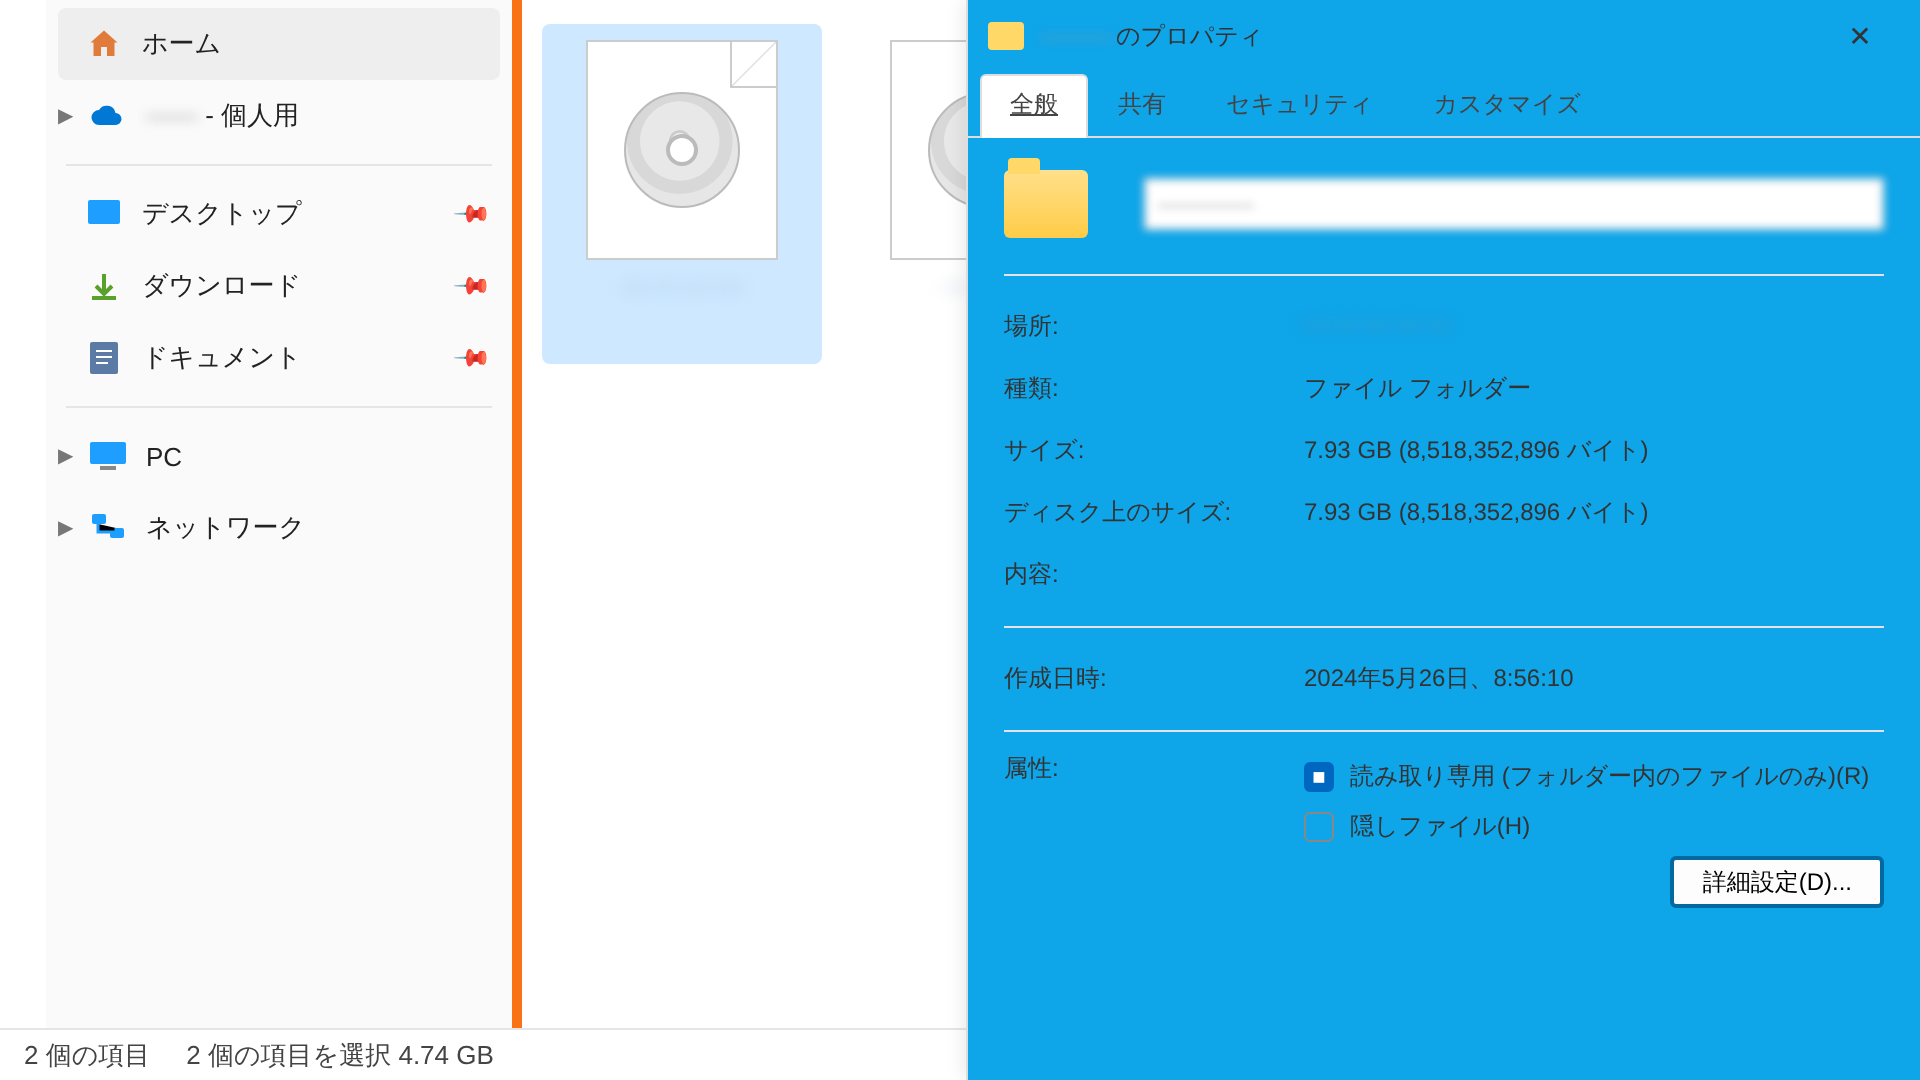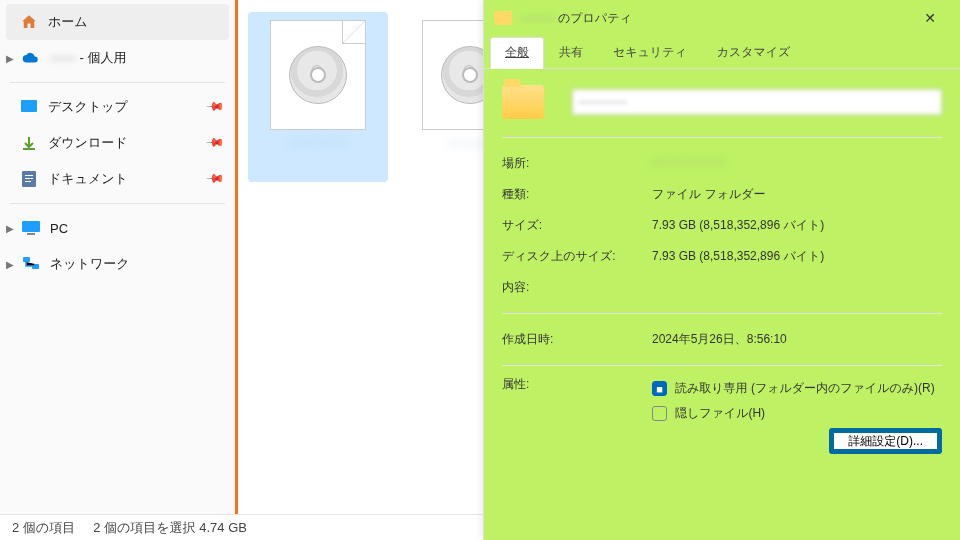--- a/index.html
+++ b/index.html
@@ -1,41 +1,41 @@
 <!DOCTYPE html>
 <html><head>
 <meta charset="utf-8">
 <style>
 * { margin: 0; padding: 0; box-sizing: border-box; font-family: "Yu Gothic UI", "Segoe UI", sans-serif; }
 body { width: 960px; height: 540px; background: #fff; overflow: hidden; position: relative; }
 
 .explorer { width: 960px; height: 540px; display: flex; flex-direction: column; }
 .explorer-body { flex: 1; display: flex; }
-.sidebar { width: 238px; background: #fafafa; border-right: 3px solid #f97316; padding-top: 4px; }
+.sidebar { width: 238px; background: #fafafa; border-right: 5px solid #f97316; padding-top: 4px; margin-left: 23px; }
 .sidebar-item { display: flex; align-items: center; height: 36px; padding: 0 10px 0 22px; font-size: 13px; color: #222; cursor: pointer; position: relative; }
 .sidebar-item.indent { padding-left: 20px; }
 .sidebar-item.active { background: #eeeeee; border-radius: 4px; margin: 0 6px; padding-left: 14px; }
 .sidebar-item .chev { position: absolute; left: 6px; color: #777; font-size: 10px; }
 .sidebar-item .ic { width: 18px; height: 18px; margin-right: 10px; display: flex; align-items: center; justify-content: center; }
 .pin { position: absolute; right: 12px; color: #999; font-size: 12px; transform: rotate(45deg); }
 .sidebar-sep { height: 1px; background: #e5e5e5; margin: 6px 10px; }
 
 .content { flex: 1; background: #fff; position: relative; padding: 12px 10px; display: flex; gap: 12px; align-items: flex-start; }
 .file-tile { width: 140px; height: 170px; border-radius: 4px; display: flex; flex-direction: column; align-items: center; padding: 8px 6px; }
 .file-tile.selected { background: #cde8ff; }
 .file-thumb { width: 96px; height: 110px; background: #fff; border: 1px solid #ccc; position: relative; margin-bottom: 6px; display: flex; align-items: center; justify-content: center; }
 .file-thumb::before { content: ""; position: absolute; top: 0; right: 0; width: 22px; height: 22px; background: linear-gradient(135deg, #fff 48%, #ddd 50%, #fff 52%); border-left: 1px solid #ccc; border-bottom: 1px solid #ccc; }
 .disc { width: 58px; height: 58px; border-radius: 50%; background: radial-gradient(circle at 48% 42%, #fff 0 8%, #ccc 10% 12%, #e8e8e8 13% 45%, #d8d8d8 46% 60%, #e6e6e6 61% 100%); border: 1px solid #bbb; position: relative; }
 .disc::after { content: ""; position: absolute; top: 50%; left: 50%; width: 12px; height: 12px; border-radius: 50%; background: #fff; border: 2px solid #bbb; transform: translate(-50%, -50%); }
 .file-name { font-size: 12px; text-align: center; line-height: 1.3; color: #222; }
 .file-tile .blur { filter: blur(4px); color: #8aa6c2; }
 
 .statusbar { height: 26px; border-top: 1px solid #e5e5e5; display: flex; align-items: center; padding: 0 12px; font-size: 13px; color: #444; gap: 18px; }
 
-.dialog { position: absolute; top: 0; left: 483px; width: 477px; height: 540px; background: #bef264; box-shadow: -2px 0 8px rgba(0,0,0,0.08); border-left: 1px solid #ddd; display: flex; flex-direction: column; }
+.dialog { position: absolute; top: 0; left: 483px; width: 477px; height: 540px; background: #0ea5e9; box-shadow: -2px 0 8px rgba(0,0,0,0.08); border-left: 1px solid #ddd; display: flex; flex-direction: column; }
 .dialog-title { height: 36px; display: flex; align-items: center; padding: 0 10px; font-size: 12px; color: #333; }
 .dialog-title .folder-ic { width: 18px; height: 14px; background: #ffd868; border-radius: 2px; margin-right: 8px; position: relative; }
 .dialog-title .blurname { filter: blur(3px); color: #999; margin-right: 2px; }
 .dialog-close { margin-left: auto; width: 40px; height: 30px; display: flex; align-items: center; justify-content: center; font-size: 14px; color: #333; cursor: pointer; }
 .tabs { display: flex; border-bottom: 1px solid #ddd; padding: 0 6px; align-items: flex-end; }
 .tab { padding: 6px 14px 8px; font-size: 12px; color: #444; cursor: pointer; border: 1px solid transparent; border-bottom: none; position: relative; top: 1px; }
 .tab.active { border-color: #ddd; background: #fff; border-radius: 3px 3px 0 0; text-decoration: underline; }
 
 .dialog-body { padding: 16px 18px; font-size: 12px; color: #333; }
 .name-row { display: flex; align-items: center; gap: 28px; margin-bottom: 18px; }
@@ -43,21 +43,21 @@
 .big-folder::before { content: ""; position: absolute; top: -6px; left: 2px; width: 16px; height: 8px; background: #ffd868; border-radius: 2px 2px 0 0; }
 .name-input { flex: 1; height: 26px; border: 1px solid #ccc; padding: 0 6px; font-size: 12px; color: #999; }
 .hr { height: 1px; background: #e3e3e3; margin: 10px 0; }
 .prop-row { display: flex; padding: 7px 0; min-height: 28px; }
 .prop-label { width: 150px; color: #333; }
 .prop-value { flex: 1; color: #333; }
 .prop-value.blur { filter: blur(4px); color: #888; }
 .attr-row { display: flex; align-items: center; padding: 4px 0; }
 .chk { width: 15px; height: 15px; border: 1px solid #888; border-radius: 3px; margin-right: 8px; display: inline-flex; align-items: center; justify-content: center; font-size: 11px; }
 .chk.mixed { background: #0067c0; border-color: #0067c0; color: #fff; }
-.btn { height: 26px; padding: 0 14px; border: 5px solid #0369a1; background: #fdfdfd; border-radius: 3px; font-size: 12px; cursor: pointer; }
+.btn { height: 26px; padding: 0 14px; border: 2px solid #0369a1; background: #fdfdfd; border-radius: 3px; font-size: 12px; cursor: pointer; }
 .attr-area { display: flex; }
 .attr-left { width: 150px; }
 .attr-right { flex: 1; }
 .attr-btn-row { display: flex; justify-content: flex-end; margin-top: 2px; }
 </style>
 </head>
 <body>
 
 <div class="explorer">
   <div class="explorer-body">

